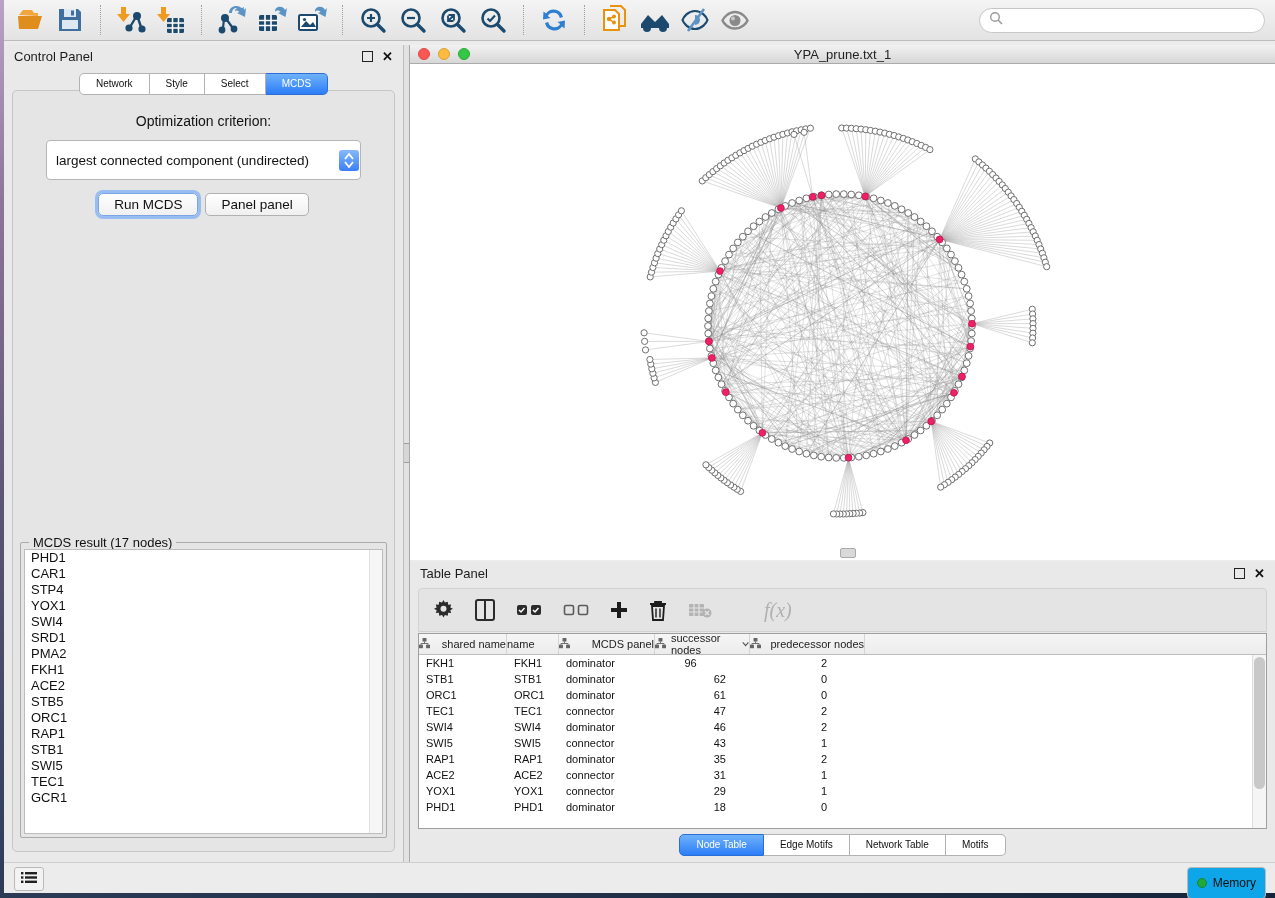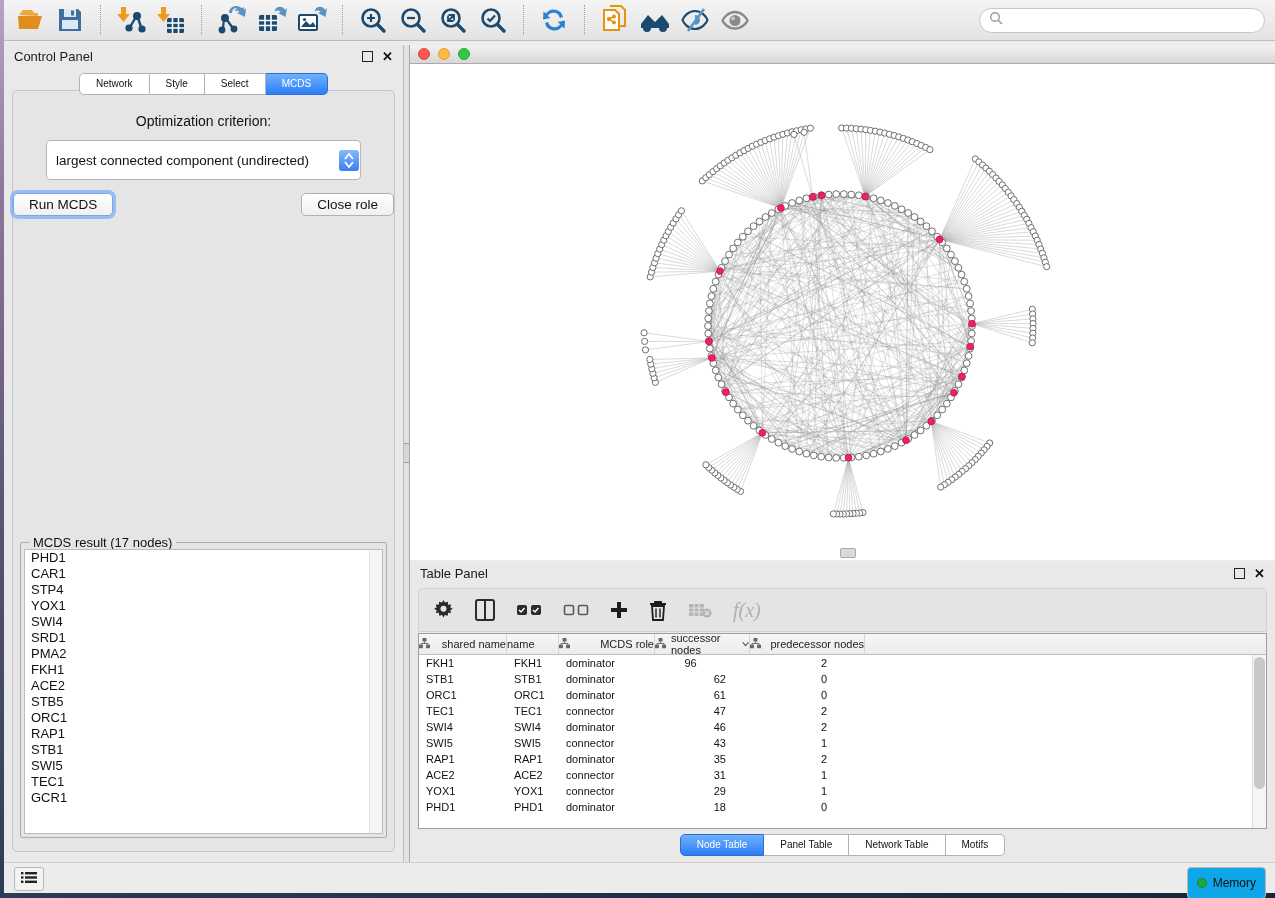--- a/index.html
+++ b/index.html
@@ -33,21 +33,21 @@
   .seg-tab:last-child{border-radius:0 5px 5px 0;}
   .seg-tab.active{background:linear-gradient(#6fb2fb,#2c7df8);color:#fff;border-color:#2b6fd6;}
   .cp-content{position:absolute;left:8px;right:8px;top:45px;bottom:10px;background:#e5e5e5;
     border:1px solid #c6c6c6;border-radius:5px;}
   .opt-label{text-align:center;margin-top:22px;font-size:14px;color:#111;}
   .dropdown{margin:11px auto 0;width:315px;height:40px;background:#fff;border:1px solid #b6b6b6;border-radius:4px;
     display:flex;align-items:center;padding-left:9px;box-sizing:border-box;font-size:13.5px;color:#111;}
   .dd-stepper{margin-left:auto;margin-right:1px;width:20px;height:21px;border-radius:3px;
     background:linear-gradient(#85b9fa,#3a80f6);display:flex;flex-direction:column;
     align-items:center;justify-content:center;gap:1px;}
-  .btn-row{display:flex;justify-content:space-between;gap:7px;margin-top:13px;}
+  .btn-row{display:flex;justify-content:center;gap:7px;margin-top:13px;}
   .btn{height:23px;padding:0 15px;background:linear-gradient(#ffffff,#f0f0f0);border:1px solid #b1b1b1;
     border-radius:5px;font-size:13.5px;color:#111;line-height:21px;}
   .btn.focus-ring{box-shadow:0 0 0 3px rgba(98,162,250,.6);border-color:#7aa6e6;}
   .result-group{position:absolute;left:7px;right:7px;top:423px;bottom:13px;border:1px solid #ababab;border-radius:2px;margin-top:28px;}
   .result-legend{position:absolute;top:-8px;left:8px;background:#e5e5e5;padding:0 4px;font-size:13px;color:#111;}
   .result-list{position:absolute;left:3px;right:3px;top:6px;bottom:3px;background:#fff;border:1px solid #bdbdbd;overflow:hidden;}
   .result-item{font-size:13px;line-height:16px;padding-left:6px;color:#111;}
   .result-scroll{position:absolute;right:0;top:0;bottom:0;width:12px;background:#f6f6f6;border-left:1px solid #e0e0e0;}
 
   
@@ -69,21 +69,21 @@
   .net-title{position:absolute;left:0;right:0;text-align:center;font-size:13px;color:#222;}
   .net-canvas{position:relative;height:496px;background:#fff;overflow:hidden;}
   .h-grip{position:absolute;left:430px;bottom:2px;width:14px;height:8px;background:#d9d9d9;
     border:1px solid #aaa;border-radius:2px;}
 
   
   .table-panel{position:absolute;left:0;top:517px;right:0;height:300px;background:#e9e9e9;}
   .tp-toolbar{position:absolute;left:8px;right:8px;top:26px;height:44px;background:#e4e4e4;
     border:1px solid #d2d2d2;border-radius:4px 4px 0 0;display:flex;align-items:center;padding:0 14px;gap:21px;box-sizing:border-box;}
   .tp-icon{display:flex;align-items:center;justify-content:center;}
-  .fx-label{font-family:"Liberation Serif", serif;font-style:italic;font-size:20px;color:#b0b0b0;}
+  .fx-label{font-family:"Liberation Serif", serif;font-style:italic;font-size:20px;color:#b0b0b0;margin-left:31px;}
   .tp-table{position:absolute;left:8px;right:8px;top:71px;bottom:33px;background:#fff;border:1px solid #9e9e9e;overflow:hidden;}
   .thead{display:flex;height:20px;background:linear-gradient(#f6f6f6,#ececec);border-bottom:1px solid #bdbdbd;}
   .th{display:flex;align-items:center;justify-content:space-between;gap:5px;font-size:11px;color:#222;
     border-right:1px solid #d4d4d4;box-sizing:border-box;flex:0 0 auto;}
   .trow{display:flex;height:16px;}
   .td{font-size:11px;line-height:16px;color:#111;box-sizing:border-box;flex:0 0 auto;white-space:nowrap;overflow:hidden;}
   .tbody-scroll{position:absolute;right:0;top:21px;bottom:0;width:13px;background:#f5f5f5;border-left:1px solid #ddd;}
   .scroll-thumb{position:absolute;left:1px;right:1px;top:2px;height:132px;background:#c8c8c8;border-radius:6px;}
   .tp-tabbar{position:absolute;left:0;right:0;bottom:4px;height:26px;display:flex;justify-content:center;align-items:center;}
 
@@ -273,21 +273,21 @@
           <svg width="10" height="7" viewBox="0 0 10 7">
               <path d="M1 6 L5 1 L9 6" fill="none" stroke="#fff" stroke-width="1.8"></path>
             </svg>
           <svg width="10" height="7" viewBox="0 0 10 7">
               <path d="M1 1 L5 6 L9 1" fill="none" stroke="#fff" stroke-width="1.8"></path>
             </svg>
         </span>
       </div>
       <div class="btn-row">
         <button class="btn focus-ring">Run MCDS</button>
-        <button class="btn">Close role</button>
+        <button class="btn">Panel panel</button>
       </div>
       <div class="result-group">
         <div class="result-legend">MCDS result (17 nodes)</div>
         <div class="result-list" id="result-list">
           <div class="result-scroll"></div>
         <div class="result-item">PHD1</div>
             <div class="result-item">CAR1</div>
             <div class="result-item">STP4</div>
             <div class="result-item">YOX1</div>
             <div class="result-item">SWI4</div>
@@ -313,20 +313,21 @@
 
   <div class="right-col">
 
     <div class="net-window">
       <div class="net-titlebar">
         <span class="lights">
           <span class="light red"></span>
           <span class="light yellow"></span>
           <span class="light green"></span>
         </span>
+        <span class="net-title">YPA_prune.txt_1</span>
       </div>
       <div class="net-canvas">
         <svg id="net-svg" width="865" height="496" viewBox="0 0 865 496">
             <g stroke="#8f8f8f" stroke-opacity="0.32" stroke-width="0.8">
               <line x1="370.9" y1="144.0" x2="305.7" y2="306.4"></line>
               <line x1="370.9" y1="144.0" x2="504.5" y2="153.0"></line>
               <line x1="370.9" y1="144.0" x2="361.8" y2="149.0"></line>
               <line x1="370.9" y1="144.0" x2="491.6" y2="378.7"></line>
               <line x1="370.9" y1="144.0" x2="298.9" y2="247.0"></line>
               <line x1="370.9" y1="144.0" x2="411.2" y2="392.7"></line>
@@ -1236,21 +1237,21 @@
             </div>
             <div class="th" style="width: 96px;">
               <span><svg width="11" height="11" viewBox="0 0 14 14">
                   <g fill="#666">
                     <rect x="4.5" y="0" width="5" height="4.5"></rect>
                     <rect x="0" y="8.5" width="5" height="4.5"></rect>
                     <rect x="9" y="8.5" width="5" height="4.5"></rect>
                     <path d="M7 4.5 v2.5 M2.5 8.5 v-1.5 h9 v1.5" stroke="#666" stroke-width="1.2" fill="none"></path>
                   </g>
                 </svg></span>
-              <span>MCDS role</span>
+              <span>MCDS panel</span>
             </div>
             <div class="th" style="width: 95px;">
               <span><svg width="11" height="11" viewBox="0 0 14 14">
                   <g fill="#666">
                     <rect x="4.5" y="0" width="5" height="4.5"></rect>
                     <rect x="0" y="8.5" width="5" height="4.5"></rect>
                     <rect x="9" y="8.5" width="5" height="4.5"></rect>
                     <path d="M7 4.5 v2.5 M2.5 8.5 v-1.5 h9 v1.5" stroke="#666" stroke-width="1.2" fill="none"></path>
                   </g>
                 </svg></span>
@@ -1344,21 +1345,21 @@
               <div class="td" style="width: 115px; text-align: right; padding-right: 38px;">0</div>
             </div>
           </div>
         <div class="tbody-scroll">
           <div class="scroll-thumb"></div>
         </div>
       </div>
       <div class="tp-tabbar">
         <div class="seg-tabs" style="margin-top:0">
           <div class="seg-tab active">Node Table</div>
-          <div class="seg-tab">Panel Table</div>
+          <div class="seg-tab">Edge Motifs</div>
           <div class="seg-tab">Network Table</div>
           <div class="seg-tab">Motifs</div>
         </div>
       </div>
     </div>
   </div>
 
   <div class="status-bar">
     <div class="list-btn">
       <span>

